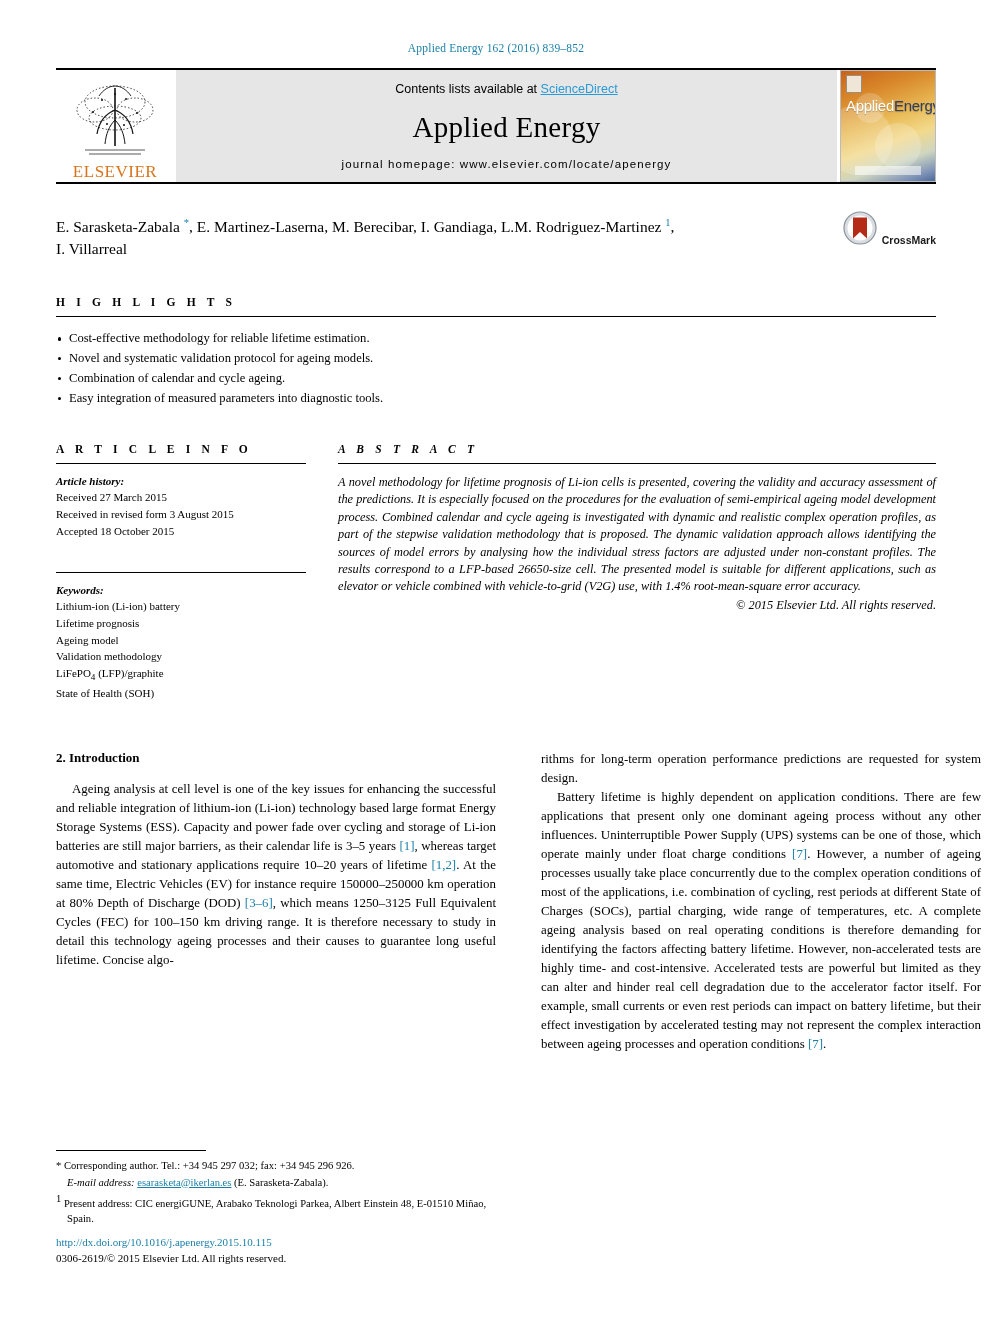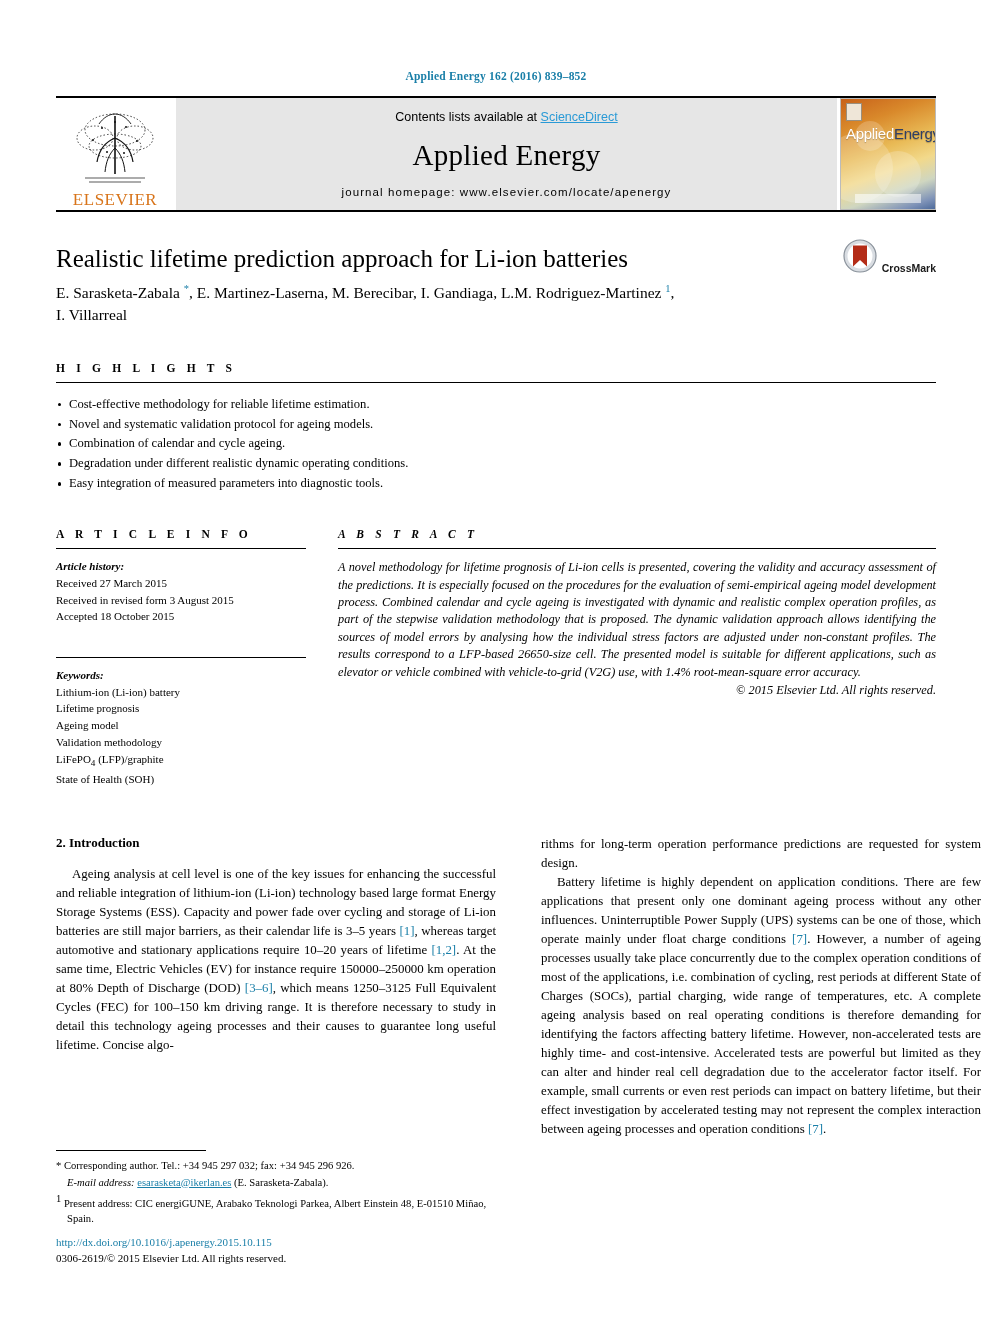--- a/index.html
+++ b/index.html
@@ -21,23 +21,23 @@
     height: 1323px;
     box-sizing: border-box;
     padding: 0 56px;
   }
 
   
   .running-head {
     text-align: center;
     color: #1a7fa8;
     font-size: 11.5px;
-    font-weight: bold;
+    font-weight: normal;
     letter-spacing: .2px;
-    padding-top: 70px;
+    padding-top: 42px;
     font-family: "Liberation Serif", serif;
   }
 
   
   .banner-rule {
     border-top: 2.2px solid #000;
     margin-top: 14px;
   }
   .banner {
     display: flex;
@@ -320,21 +320,20 @@
       <div class="cover-title">
         <span class="applied">Applied</span><span class="energy">Energy</span>
       </div>
       <div class="cover-footer"></div>
     </div>
   </div>
 
   <div class="banner-bottom-rule"></div>
 
   <div class="title-block">
-    <h1 class="article-title">Realistic lifetime prediction approach for Li-ion batteries</h1>
 
     <div class="crossmark">
       <svg width="36" height="36" viewBox="0 0 36 36">
         <circle cx="18" cy="18" r="16" fill="#d9dde2" stroke="#8a929b" stroke-width="1.2"></circle>
         <circle cx="18" cy="18" r="12.5" fill="#ffffff"></circle>
         <path d="M11 7.5 h14 v21 l-7 -6.5 l-7 6.5 z" fill="#b42c18"></path>
       </svg>
       <span class="crossmark-label">CrossMark</span>
     </div>
 
@@ -345,21 +344,20 @@
 
   </div>
 
   <div class="highlights">
     <div class="sec-head">H I G H L I G H T S</div>
     <div class="hl-rule"></div>
     <ul class="hl-list">
       <li>Cost-effective methodology for reliable lifetime estimation.</li>
       <li>Novel and systematic validation protocol for ageing models.</li>
       <li>Combination of calendar and cycle ageing.</li>
-      <li>Degradation under different realistic dynamic operating conditions.</li>
       <li>Easy integration of measured parameters into diagnostic tools.</li>
     </ul>
   </div>
 
   <div class="info-abstract">
 
     <div class="col-info">
       <div class="sec-head">A R T I C L E   I N F O</div>
       <div class="meta-rule"></div>
       <div class="meta-block">

